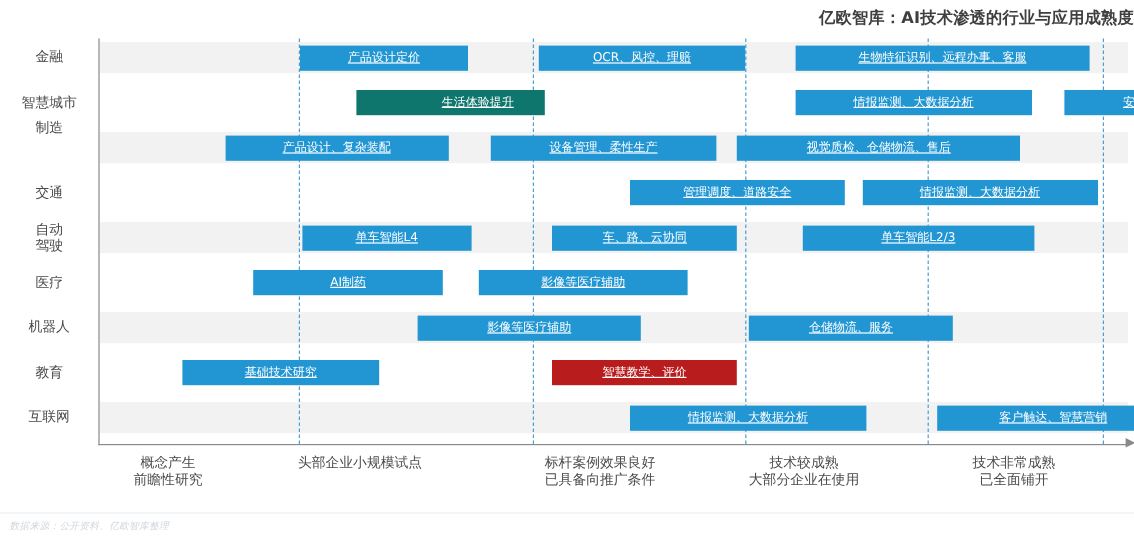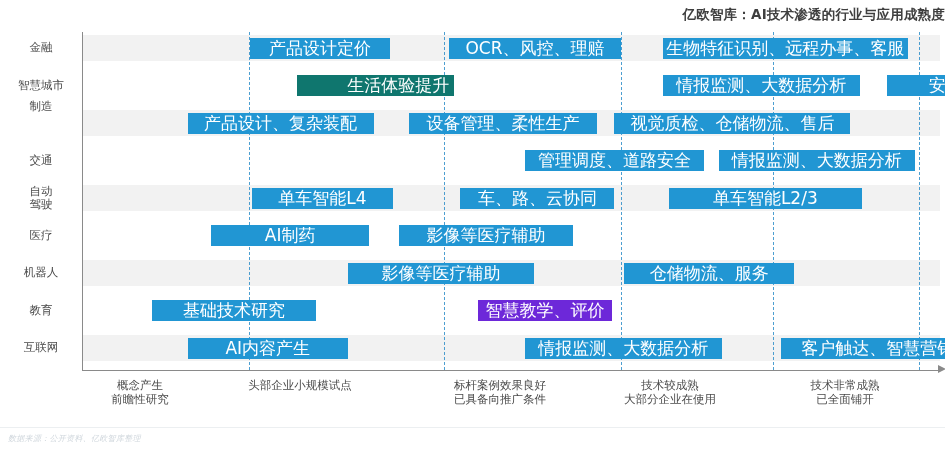--- a/index.html
+++ b/index.html
@@ -58,25 +58,26 @@
     text-align:center;
     font-size:11.5px;color:#4a4a4a;
     line-height:13px;
   }
   .ylabel-wrap{position:absolute;left:0;top:32px;width:80px;height:338px;}
 
   .bar{
     position:absolute;height:21px;
     background:#2196d3;
     color:#ffffff;
-    font-size:17px;
+    font-size:10px;
     line-height:21px;
     text-align:center;
     white-space:nowrap;
     box-sizing:border-box;
+    text-decoration:underline;
   }
 
   .xlabel{
     position:absolute;top:378px;
     text-align:center;
     font-size:11.5px;color:#4a4a4a;
     line-height:14px;
     white-space:nowrap;
   }
 
@@ -126,22 +127,21 @@
       <div class="bar" style="left: 441.56px; width: 179.76px; top: 118px; background: rgb(33, 150, 211);">管理调度、道路安全</div>
       <div class="bar" style="left: 635.765px; width: 195.81px; top: 118px; background: rgb(33, 150, 211);">情报监测、大数据分析</div>
       <div class="bar" style="left: 168.71px; width: 141.24px; top: 155.5px; background: rgb(33, 150, 211);">单车智能L4</div>
       <div class="bar" style="left: 377.36px; width: 154.08px; top: 155.5px; background: rgb(33, 150, 211);">车、路、云协同</div>
       <div class="bar" style="left: 586.01px; width: 192.6px; top: 155.5px; background: rgb(33, 150, 211);">单车智能L2/3</div>
       <div class="bar" style="left: 88.46px; width: 157.29px; top: 193px; background: rgb(33, 150, 211); margin-left: 40px;">AI制药</div>
       <div class="bar" style="left: 316.37px; width: 173.34px; top: 193px; background: rgb(33, 150, 211);">影像等医疗辅助</div>
       <div class="bar" style="left: 265.01px; width: 186.18px; top: 230.5px; background: rgb(33, 150, 211);">影像等医疗辅助</div>
       <div class="bar" style="left: 541.07px; width: 170.13px; top: 230.5px; background: rgb(33, 150, 211);">仓储物流、服务</div>
       <div class="bar" style="left: 69.2px; width: 163.71px; top: 268px; background: rgb(33, 150, 211);">基础技术研究</div>
-      <div class="bar" style="left: 395px; width: 134px; top: 268px; background: #6d28d9;">智慧教学、评价</div>
-      <div class="bar" style="left: 104.51px; width: 160.5px; top: 305.5px; background: rgb(33, 150, 211);">AI内容产生</div>
+      <div class="bar" style="left: 377px; width: 154px; top: 268px; background: #b91c1c;">智慧教学、评价</div>
       <div class="bar" style="left: 441.56px; width: 197.415px; top: 305.5px; background: rgb(33, 150, 211);">情报监测、大数据分析</div>
       <div class="bar" style="left: 698.36px; width: 192.6px; top: 305.5px; background: rgb(33, 150, 211);">客户触达、智慧营销</div>
     </div>
 
   <div class="ylabel-wrap" id="ylabels">
       <div class="ylabel" style="top: 9px; color: rgb(74, 74, 74);">
         <div>金融</div>
       </div>
       <div class="ylabel" style="top: 46.5px; color: rgb(74, 74, 74);">
         <div>智慧城市</div>

